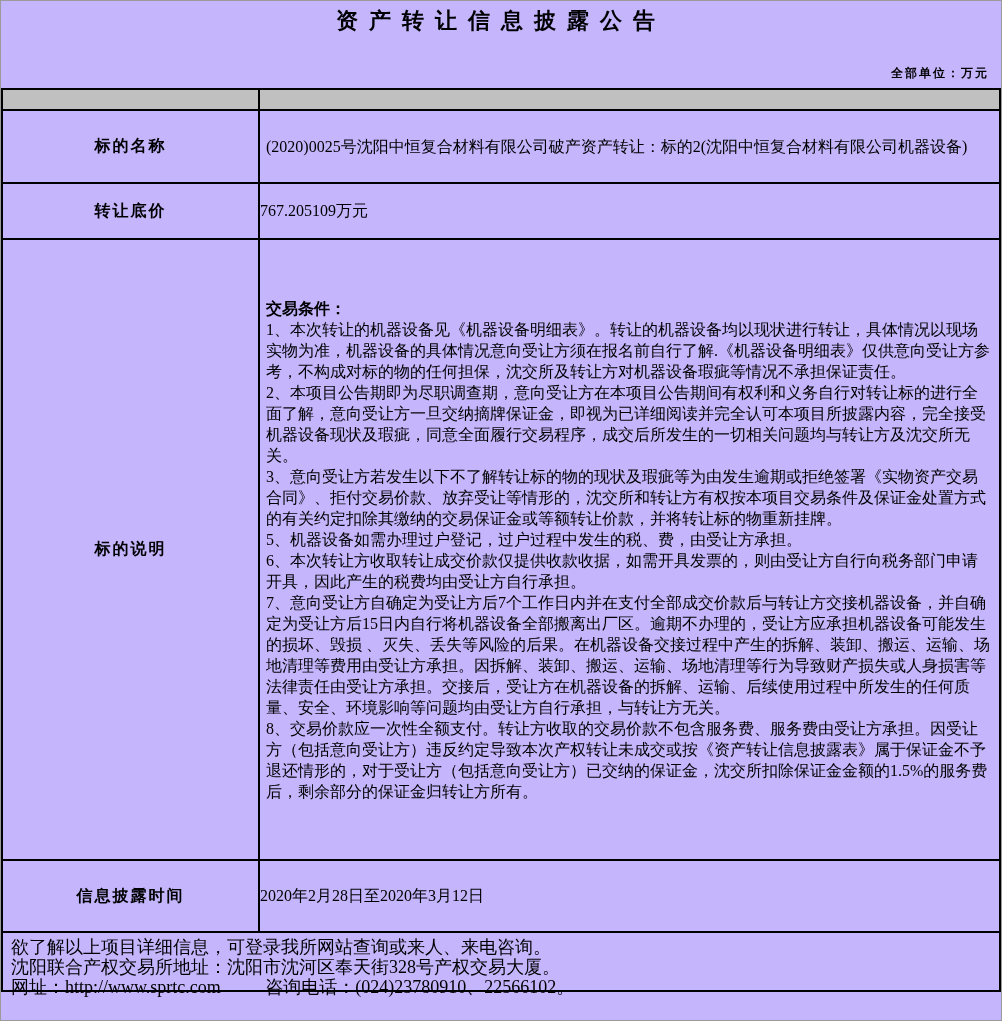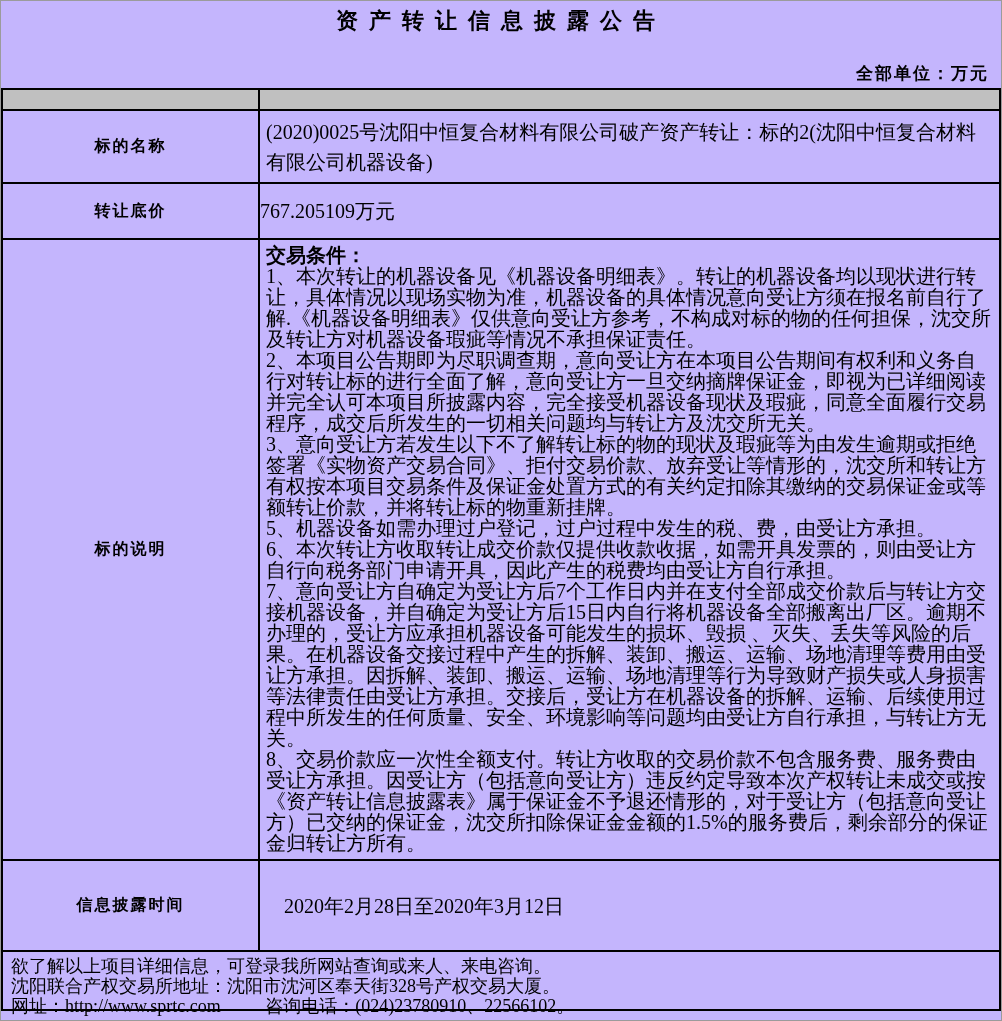--- a/index.html
+++ b/index.html
@@ -16,21 +16,21 @@
     margin-top:9px;
     text-align:center;
     font-size:22px;line-height:22px;
     font-weight:bold;
     letter-spacing:11px;
   }
   .unit-note{
     margin-top:31px;
     text-align:right;
     padding-right:12px;
-    font-size:17px;line-height:21px;
+    font-size:12px;line-height:21px;
     font-weight:bold;
     letter-spacing:2px;
   }
   .doc-box{
     margin-top:4px;
     border:2px solid #000;
     box-sizing:border-box;
   }
   .grid2{
     display:grid;
@@ -43,31 +43,31 @@
     border-bottom:2px solid #000;
   }
   .header-bar .cell-l{border-right:2px solid #000;}
   .row{
     box-sizing:border-box;
     border-bottom:2px solid #000;
   }
   .row-name{height:73px;}
   .row-price{height:56px;}
   .row-desc{height:621px;}
-  .row-date{height:91px;gap:24px;}
+  .row-date{height:72px;}
   .label-cell{
     display:flex;align-items:center;justify-content:center;
     border-right:2px solid #000;
     font-weight:bold;
     font-size:16px;letter-spacing:2px;
     text-align:center;
   }
   .value-cell{
     box-sizing:border-box;
-    font-size:20px;
+    font-size:16px;
   }
   .v-left{
     display:flex;align-items:center;
     padding:0 8px 0 6px;
     line-height:30px;
   }
   .v-center{
     display:flex;align-items:center;justify-content:flex-start;
     line-height:22px;
     border-radius:27px;

